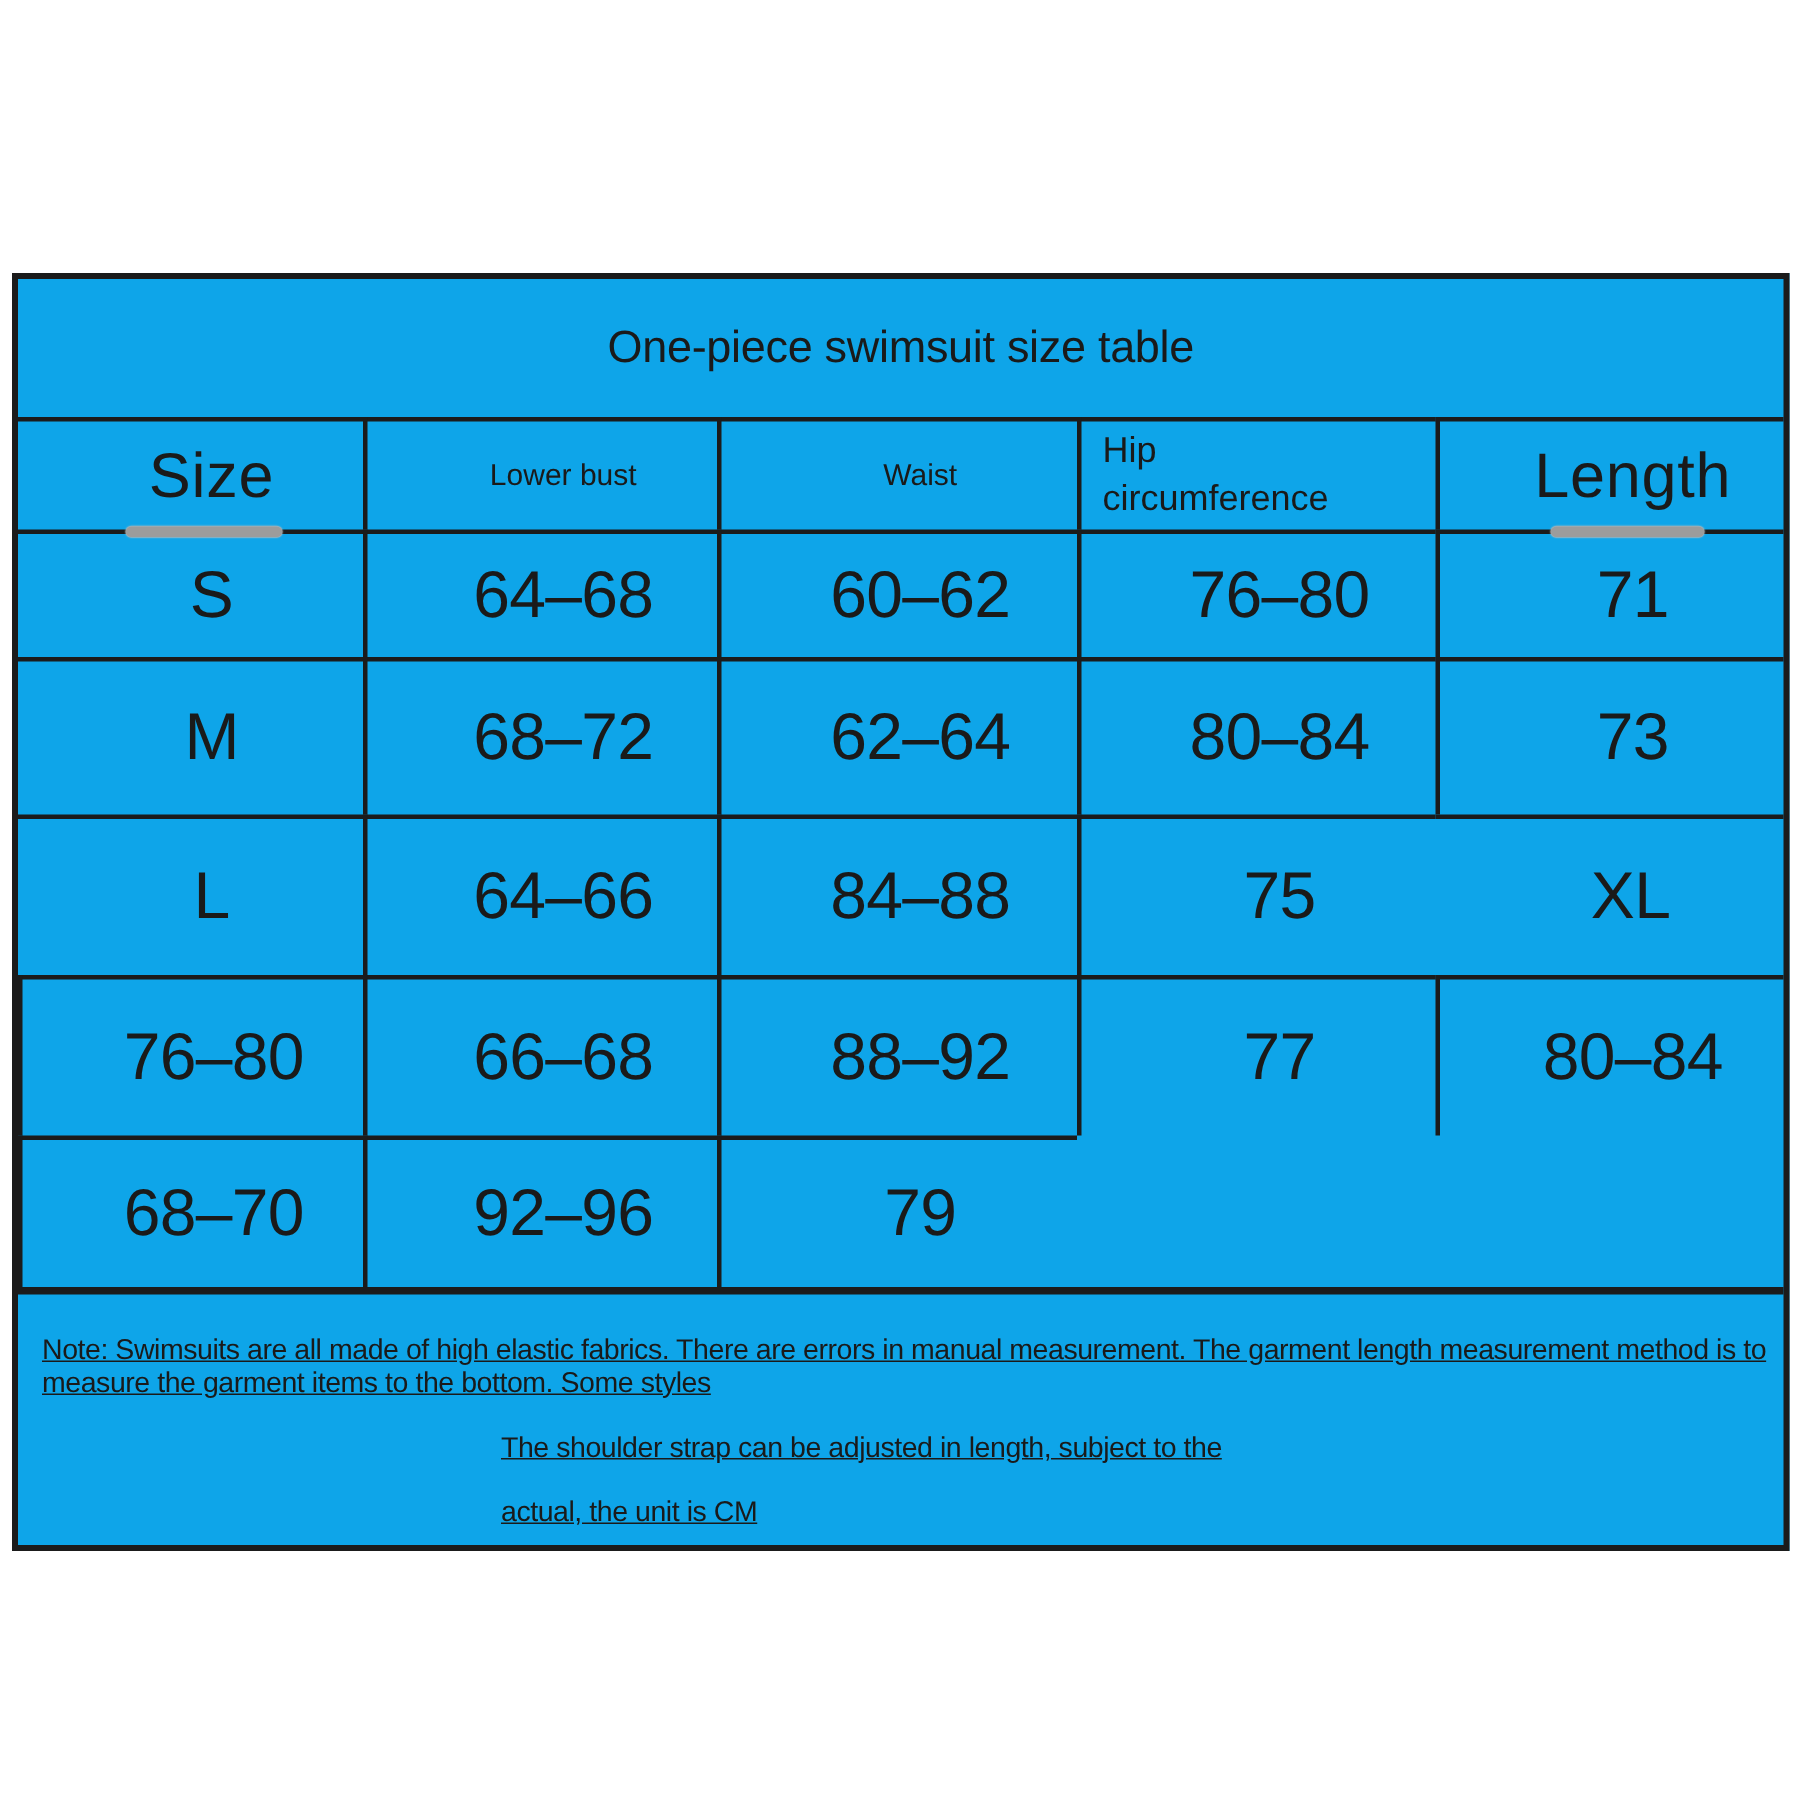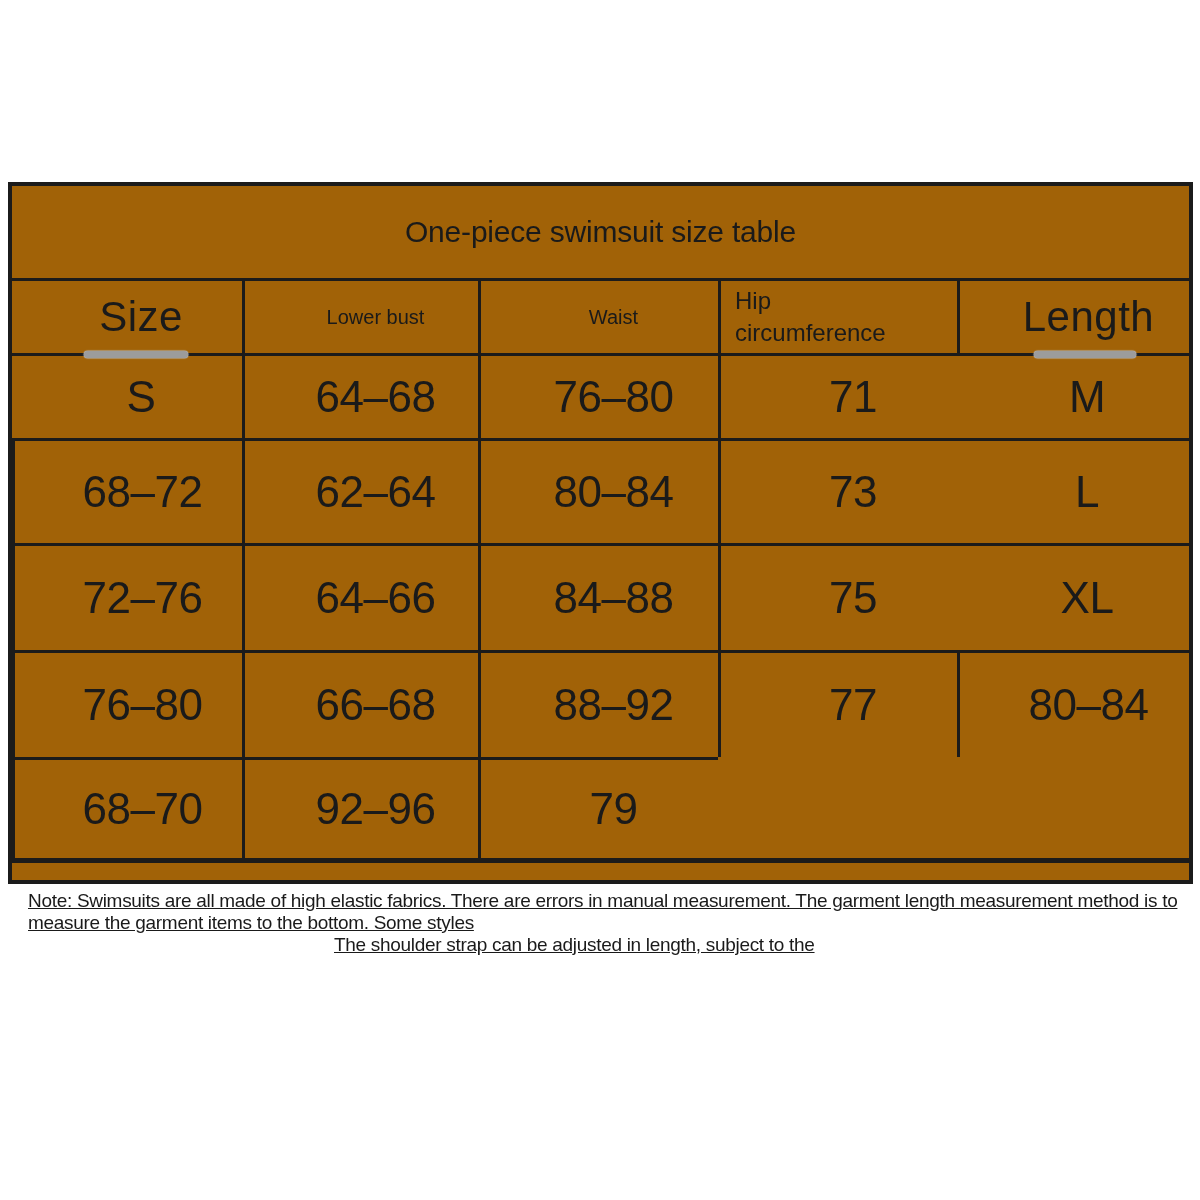--- a/index.html
+++ b/index.html
@@ -11,23 +11,23 @@
     background: #ffffff;
     font-family: "Liberation Sans", sans-serif;
     color: #1a1a1a;
     overflow: hidden;
   }
   .size-table {
     position: absolute;
     left: 8px;
     top: 182px;
     width: 1185px;
-    height: 702px;
+    height: 852px;
     border: 4px solid #1b1b1b;
-    background: #a16207;
+    background: #0ea5e9;
   }
   .title-row {
     height: 92px;
     display: flex;
     align-items: center;
     justify-content: center;
     font-size: 30px;
     letter-spacing: -0.2px;
   }
   .grid {
@@ -57,21 +57,21 @@
   .note {
     border-top: 5px solid #1b1b1b;
     height: 150px;
     padding: 27px 14px 0 16px;
     font-size: 19px;
     line-height: 22px;
     letter-spacing: -0.3px;
     text-decoration: underline;
   }
   .note-line { white-space: nowrap; }
-  .note-indent { margin-left: 306px; }
+  .note-indent { margin-left: 306px; margin-top: 21px; }
   .smudge {
     position: absolute;
     height: 7px;
     background: #9c9c9c;
     border-radius: 4px;
     box-shadow: 0 0 1px 0.5px #b9b9b9;
   }
   .smudge-size   { left: 72px;   top: 165px; width: 104px; }
   .smudge-length { left: 1022px; top: 165px; width: 102px; }
 </style>
@@ -91,49 +91,50 @@
       <div class="cell vline h-hip">
         <span class="hip-lines">
           <span>Hip</span>
           <span>circumference</span>
         </span>
       </div>
       <div class="cell vline h-big">Length</div>
 
       <div class="cell val">S</div>
       <div class="cell vline val">64–68</div>
+      <div class="cell vline val">60–62</div>
       <div class="cell vline val">76–80</div>
       <div class="cell vline val">71</div>
 
       <div class="cell val">M</div>
       <div class="cell vline val">68–72</div>
       <div class="cell vline val">62–64</div>
       <div class="cell vline val">80–84</div>
       <div class="cell vline val">73</div>
 
       <div class="cell val">L</div>
-      <div class="cell vline val">72–76</div>
       <div class="cell vline val">64–66</div>
       <div class="cell vline val">84–88</div>
       <div class="cell vline val">75</div>
 
       <div class="cell val">XL</div>
       <div class="cell vline val">76–80</div>
       <div class="cell vline val">66–68</div>
       <div class="cell vline val">88–92</div>
       <div class="cell vline val">77</div>
 
       <div class="cell vline val">80–84</div>
       <div class="cell vline val">68–70</div>
       <div class="cell vline val">92–96</div>
       <div class="cell vline val">79</div>
     </div>
 
     <div class="note">
       <div class="note-line">Note: Swimsuits are all made of high elastic fabrics. There are errors in manual measurement. The garment length measurement method is to</div>
       <div class="note-line">measure the garment items to the bottom. Some styles</div>
       <div class="note-line note-indent">The shoulder strap can be adjusted in length, subject to the</div>
+      <div class="note-line note-indent">actual, the unit is CM</div>
     </div>
 
     <div class="smudge smudge-size"></div>
     <div class="smudge smudge-length"></div>
   </div>
 </div>
 
 </body></html>

